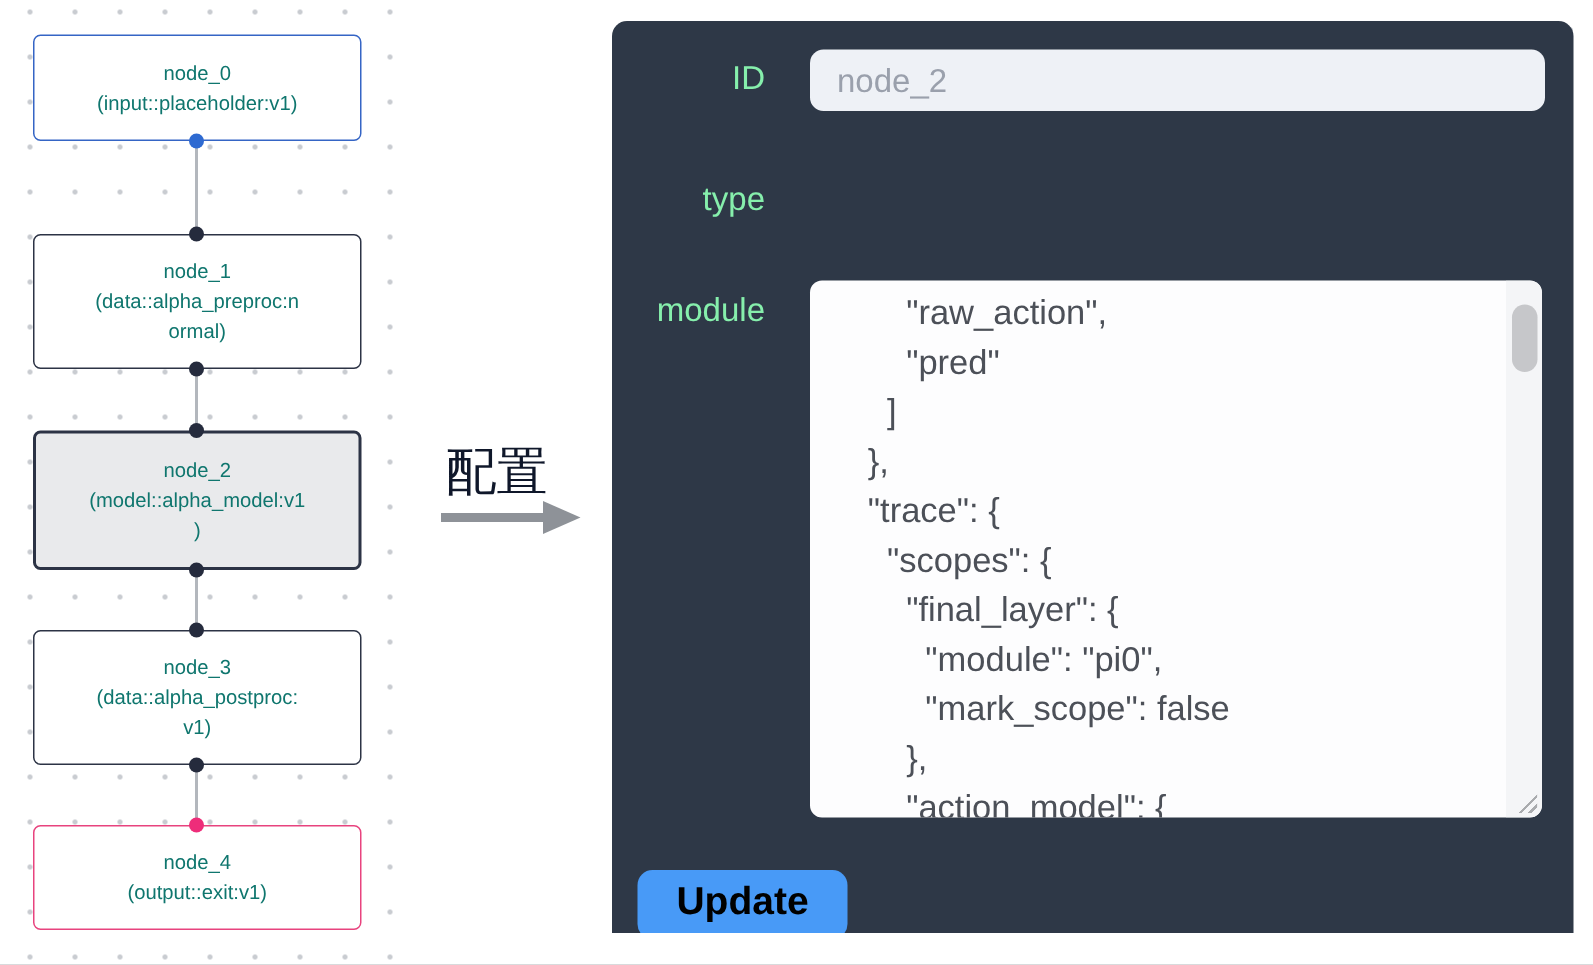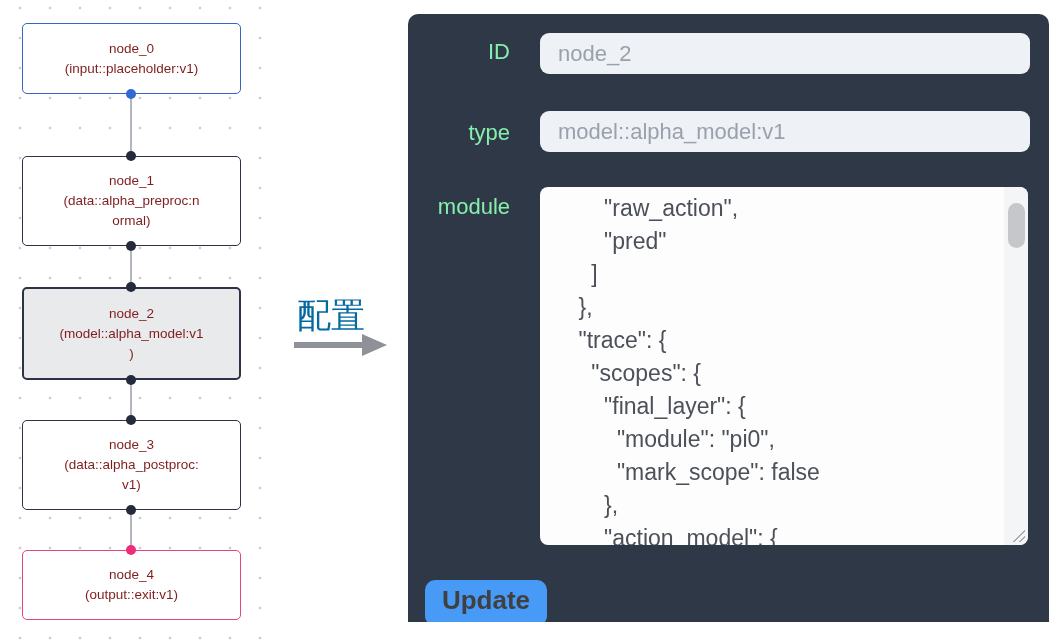--- a/index.html
+++ b/index.html
@@ -11,38 +11,38 @@
     background-image:radial-gradient(circle,#c9ccd1 1.5px,transparent 1.6px);
     background-size:30px 30px;background-position:5px 23px;}
   .right-canvas{position:absolute;left:390px;top:0;width:672px;height:643px;
     background-image:radial-gradient(circle,#c9ccd1 1.5px,transparent 1.6px);
     background-size:30px 30px;background-position:12px 5px;}
 
   
   .node{position:absolute;left:22px;width:219px;background:#ffffff;
     border:1.5px solid #2c3345;border-radius:5px;box-sizing:border-box;
     display:flex;align-items:center;justify-content:center;text-align:center;}
-  .node-text{font-size:13.5px;line-height:20px;color:#7f1d1d;white-space:pre-line;}
+  .node-text{font-size:13.5px;line-height:20px;color:#0f766e;white-space:pre-line;}
   .node-0{top:23px;height:71px;border-color:#3565c5;}
   .node-1{top:156px;height:90px;}
   .node-2{top:287px;height:93px;background:#e9eaec;border-width:2px;}
   .node-3{top:420px;height:90px;}
   .node-4{top:550px;height:70px;border-color:#e8437e;align-items:center;}
 
   .edge{position:absolute;left:130px;width:2px;background:#b3b7bd;}
   .e1{top:94px;height:62px}.e2{top:246px;height:41px}.e3{top:380px;height:40px}.e4{top:510px;height:40px}
 
   .port{position:absolute;left:131px;width:10px;height:10px;border-radius:50%;
     background:#252b3d;transform:translate(-50%,-50%);}
   .p-blue{background:#2e6ad1}.p-pink{background:#ee2d7a}
   .p1{top:94px}.p2{top:156px}.p3{top:246px}.p4{top:287px}
   .p5{top:380px}.p6{top:420px}.p7{top:510px}.p8{top:550px}
 
   
-  .transition-label{position:absolute;left:297px;top:297px;font-size:34px;color:#0369a1;line-height:36px;}
+  .transition-label{position:absolute;left:297px;top:297px;font-size:34px;color:#0f172a;line-height:36px;}
   .arrow-svg{position:absolute;left:294px;top:333px;}
 
   
   .panel{position:absolute;left:408px;top:14px;width:641px;height:608px;
     background:#2e3847;border-radius:10px 10px 0 0;overflow:hidden;}
   .f-label{position:absolute;left:0;width:102px;text-align:right;
     font-size:22px;line-height:26px;color:#86efac;}
   .lbl-id{top:25px}.lbl-type{top:106px}.lbl-config{top:180px}
   .f-input{position:absolute;left:132px;width:490px;height:41px;background:#eef1f6;
     border-radius:9px;display:flex;align-items:center;padding:0 18px;box-sizing:border-box;}
@@ -54,22 +54,22 @@
   .config-text{margin:0;padding:5px 30px 0 13px;font-family:"Liberation Sans",sans-serif;
     font-size:23px;line-height:33px;color:#4c5058;white-space:pre;}
   .scroll-track{position:absolute;right:0;top:0;width:24px;height:100%;
     background:#f4f5f7;border-radius:0 8px 8px 0;}
   .scroll-thumb{position:absolute;right:3px;top:16px;width:17px;height:45px;
     border-radius:9px;background:#c6c7ca;}
   .resize-handle{position:absolute;right:3px;bottom:3px;width:16px;height:16px;
     background:repeating-linear-gradient(-45deg,transparent 0 3px,#a9abae 3px 4.5px);
     clip-path:polygon(100% 0,100% 100%,0 100%);}
 
-  .update-btn{position:absolute;left:17px;top:566px;width:122px;height:46px;
-    background:#489af7;color:#404040;font-size:26px;font-weight:600;border:none;
+  .update-btn{position:absolute;left:17px;top:566px;width:140px;height:46px;
+    background:#489af7;color:#000000;font-size:26px;font-weight:600;border:none;
     border-radius:10px;font-family:inherit;display:flex;align-items:center;
     justify-content:center;cursor:pointer;padding:0 0 6px 0;box-sizing:border-box;}
 </style>
 </head>
 <body>
 
 <div class="stage">
 
   <div class="flow-canvas">
     <div class="edge e1"></div>
@@ -119,23 +119,20 @@
 
   <div class="right-canvas"></div>
 
   <div class="panel">
     <div class="f-label lbl-id">ID</div>
     <div class="f-input inp-id">
       <span class="inp-text">node_2</span>
     </div>
 
     <div class="f-label lbl-type">type</div>
-    <div class="f-input inp-type">
-      <span class="inp-text">model::alpha_model:v1</span>
-    </div>
 
     <div class="f-label lbl-config">module</div>
     <div class="config-box">
       <pre class="config-text">        "raw_action",
         "pred"
       ]
     },
     "trace": {
       "scopes": {
         "final_layer": {

